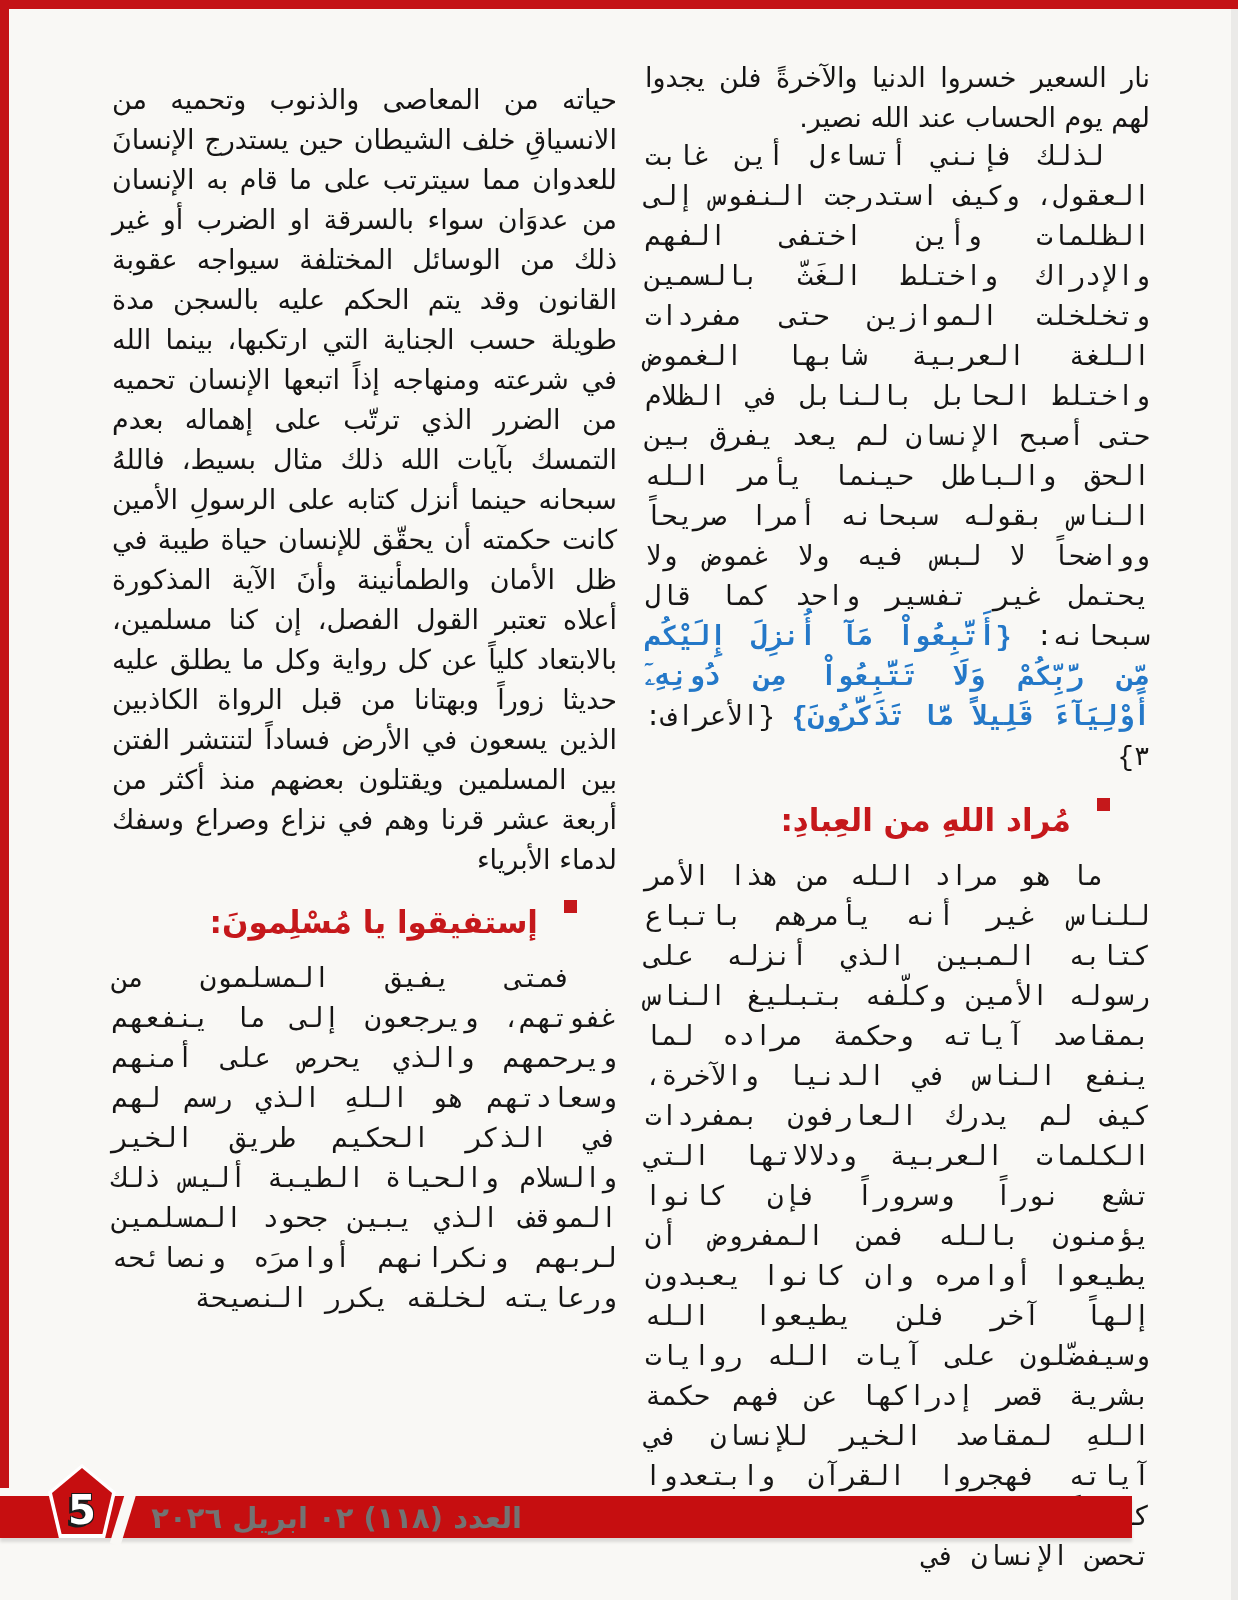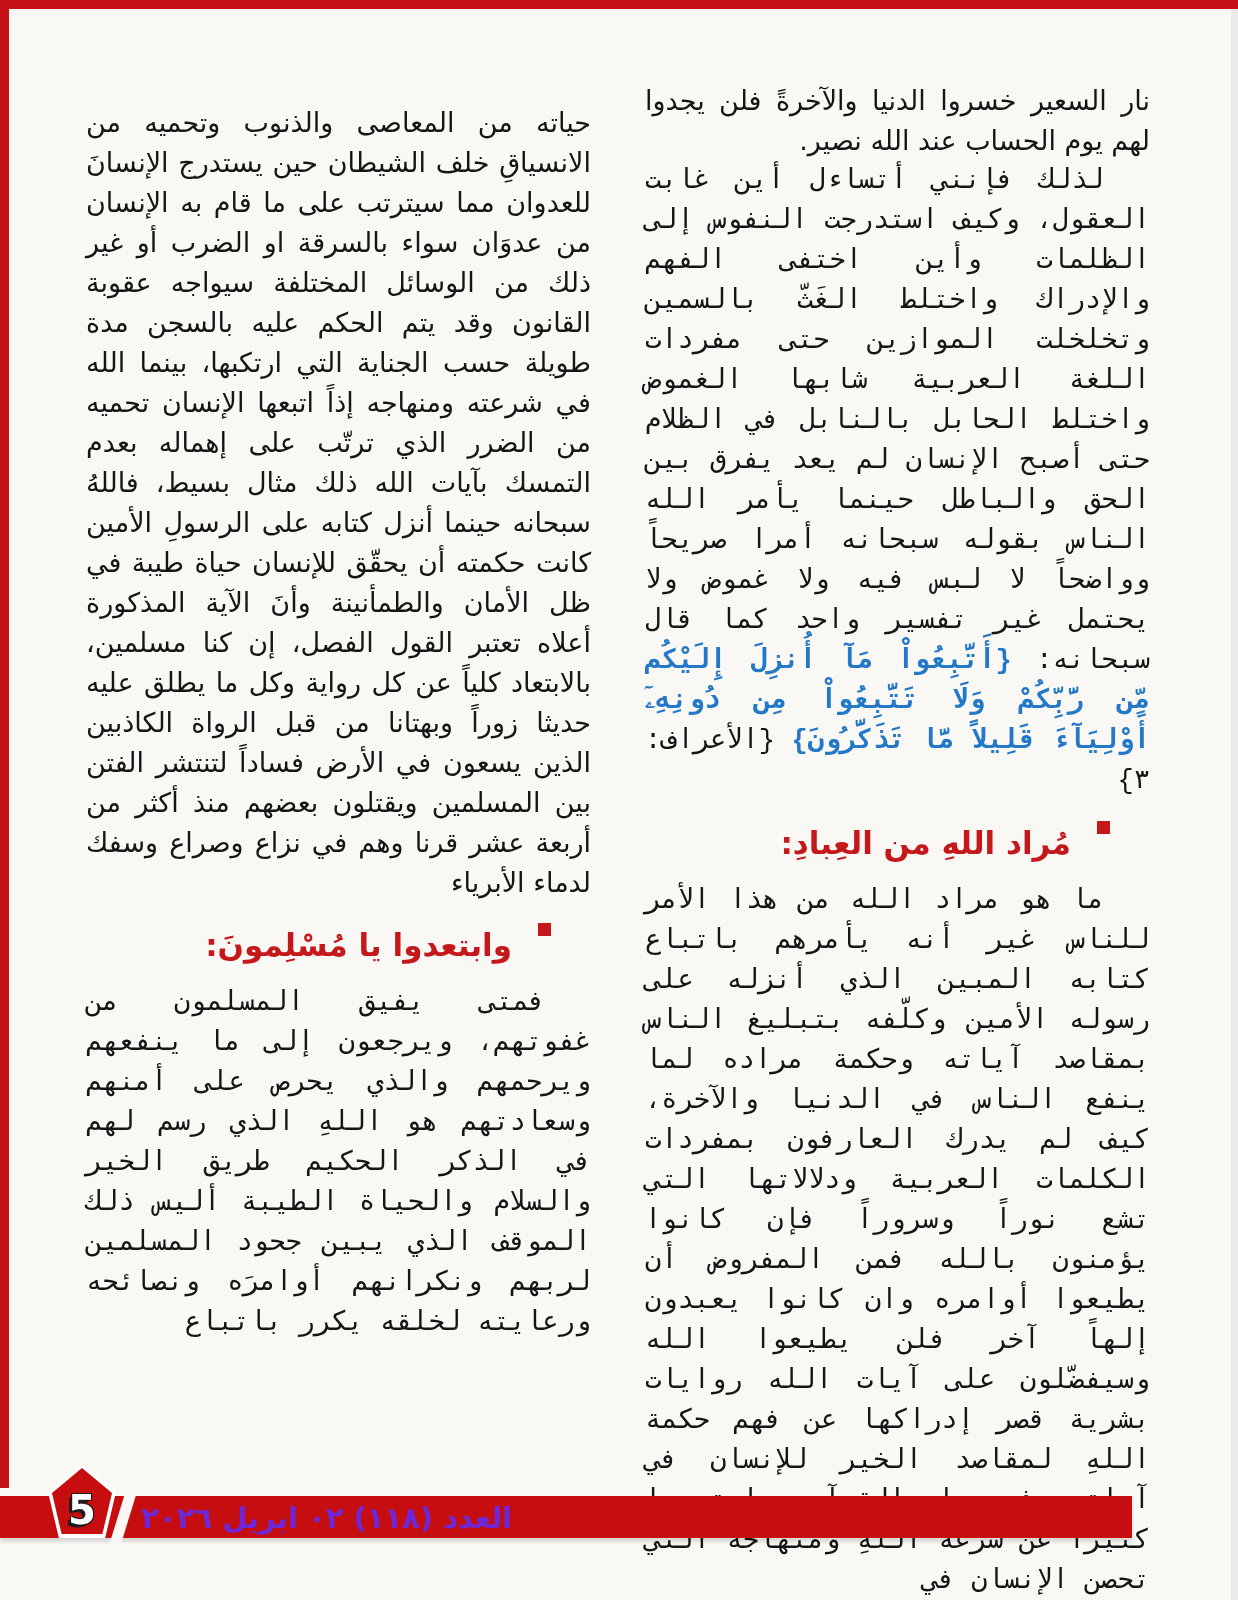--- a/index.html
+++ b/index.html
@@ -11,21 +11,21 @@
     direction:rtl;
     font-family:"DejaVu Sans", sans-serif;
   }
   .edge-right{position:absolute;top:0;right:0;width:7px;height:100%;background:#ebeae8;}
   .border-top{position:absolute;top:0;left:0;width:100%;height:9px;background:#c41216;}
   .border-left{position:absolute;top:0;left:0;width:9px;height:1488px;background:#c41216;}
 
   .content{
     position:absolute;top:58px;right:88px;
     width:1064px;
-    display:flex;gap:54px;margin-top:23px;
+    display:flex;gap:28px;
   }
   .col{width:505px;color:#161514;}
   .para{
     margin:0;
     font-size:27px;
     line-height:40px;
     text-align:justify;
     text-justify:inter-word;
   }
   .indent{text-indent:46px;font-family:Liberation Mono, monospace;}
@@ -45,23 +45,23 @@
     display:inline-block;
   }
 
   .footer-bar{
     position:absolute;top:1496px;left:0;
     width:1132px;height:42px;
     background:#c60e10;
     box-shadow:0 4px 3px rgba(0,0,0,0.12);
   }
   .issue{
-    position:absolute;top:1499px;left:142px;
+    position:absolute;top:1499px;left:152px;
     width:370px;
-    color:#6d28d9;font-weight:bold;font-size:29px;line-height:38px;
+    color:#737373;font-weight:bold;font-size:29px;line-height:38px;
     direction:rtl;text-align:center;
     white-space:nowrap;
   }
   .slash{
     position:absolute;top:1488px;left:118px;
     width:11px;height:58px;
     background:#f9f8f5;
     transform:rotate(17deg);
   }
   .badge{
@@ -103,23 +103,23 @@
         <span class="bullet"></span>
         <span>مُراد اللهِ من العِبادِ:</span>
       </h2>
       <p class="para indent">ما هو مراد الله من هذا الأمر للناس غير أنه يأمرهم باتباع كتابه المبين الذي أنزله على رسوله الأمين وكلّفه بتبليغ الناس بمقاصد آياته وحكمة مراده لما ينفع الناس في الدنيا والآخرة، كيف لم يدرك العارفون بمفردات الكلمات العربية ودلالاتها التي تشع نوراً وسروراً فإن كانوا يؤمنون بالله فمن المفروض أن يطيعوا أوامره وان كانوا يعبدون إلهاً آخر فلن يطيعوا الله وسيفضّلون على آيات الله روايات بشرية قصر إدراكها عن فهم حكمة اللهِ لمقاصد الخير للإنسان في آياته فهجروا القرآن وابتعدوا كثيراً عن شرعة اللهِ ومنهاجه التي تحصن الإنسان في</p>
     </section>
 
     <section class="col col-left">
       <p class="para">حياته من المعاصى والذنوب وتحميه من الانسياقِ خلف الشيطان حين يستدرج الإنسانَ للعدوان مما سيترتب على ما قام به الإنسان من عدوَان سواء بالسرقة او الضرب أو غير ذلك من الوسائل المختلفة سيواجه عقوبة القانون وقد يتم الحكم عليه بالسجن مدة طويلة حسب الجناية التي ارتكبها، بينما الله في شرعته ومنهاجه إذاً اتبعها الإنسان تحميه من الضرر الذي ترتّب على إهماله بعدم التمسك بآيات الله ذلك مثال بسيط، فاللهُ سبحانه حينما أنزل كتابه على الرسولِ الأمين كانت حكمته أن يحقّق للإنسان حياة طيبة في ظل الأمان والطمأنينة وأنَ الآية المذكورة أعلاه تعتبر القول الفصل، إن كنا مسلمين، بالابتعاد كلياً عن كل رواية وكل ما يطلق عليه حديثا زوراً وبهتانا من قبل الرواة الكاذبين الذين يسعون في الأرض فساداً لتنتشر الفتن بين المسلمين ويقتلون بعضهم منذ أكثر من أربعة عشر قرنا وهم في نزاع وصراع وسفك لدماء الأبرياء</p>
       <h2 class="heading">
         <span class="bullet"></span>
-        <span>وابتعدوا يا مُسْلِمونَ:</span>
+        <span>إستفيقوا يا مُسْلِمونَ:</span>
       </h2>
-      <p class="para indent">فمتى يفيق المسلمون من غفوتهم، ويرجعون إلى ما ينفعهم ويرحمهم والذي يحرص على أمنهم وسعادتهم هو اللهِ الذي رسم لهم في الذكر الحكيم طريق الخير والسلام والحياة الطيبة أليس ذلك الموقف الذي يبين جحود المسلمين لربهم ونكرانهم أوامرَه ونصائحه ورعايته لخلقه يكرر باتباع</p>
+      <p class="para indent">فمتى يفيق المسلمون من غفوتهم، ويرجعون إلى ما ينفعهم ويرحمهم والذي يحرص على أمنهم وسعادتهم هو اللهِ الذي رسم لهم في الذكر الحكيم طريق الخير والسلام والحياة الطيبة أليس ذلك الموقف الذي يبين جحود المسلمين لربهم ونكرانهم أوامرَه ونصائحه ورعايته لخلقه يكرر النصيحة</p>
     </section>
 
   </main>
 
   <footer>
     <div class="footer-bar"></div>
     <div class="slash"></div>
     <div class="issue">العدد (١١٨) ٠٢ ابريل ٢٠٢٦</div>
     <div class="badge">
       <div class="badge-inner"></div>

